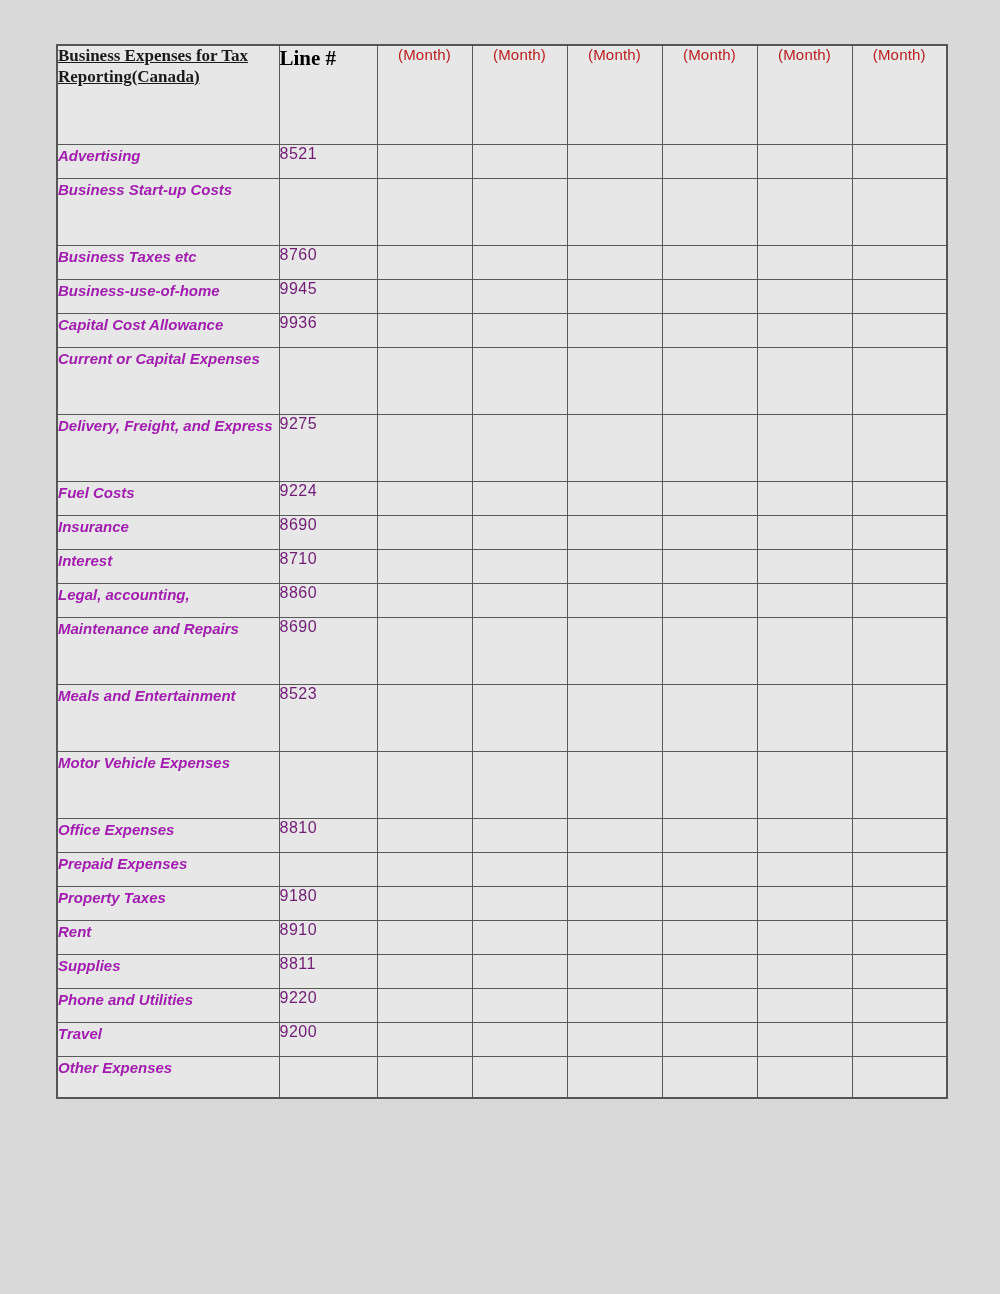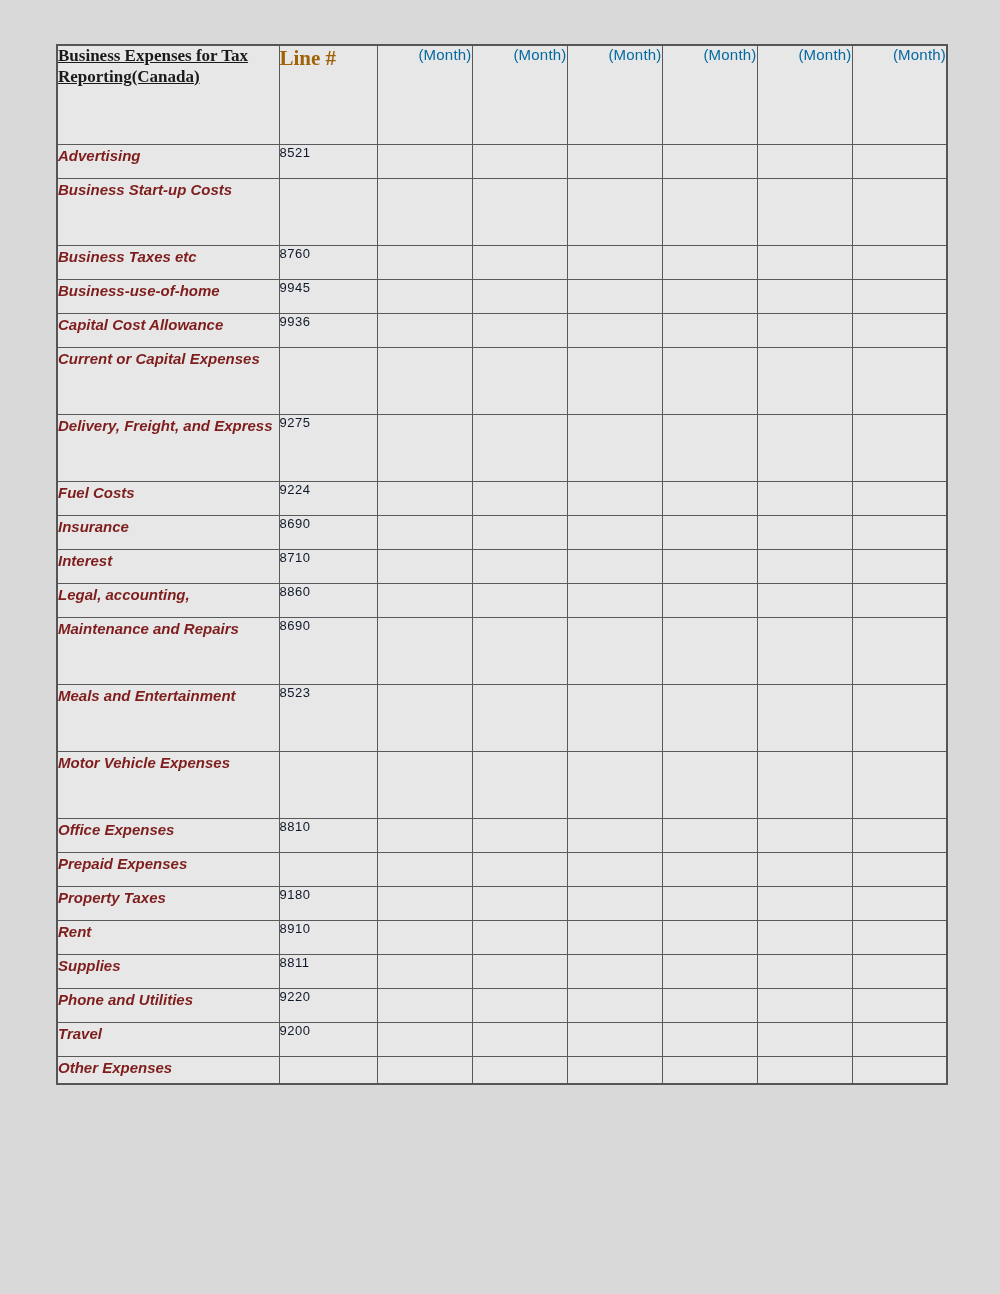--- a/index.html
+++ b/index.html
@@ -41,43 +41,43 @@
     color: #1a1a1a;
     text-decoration: underline;
     padding: 18px 14px 0 10px;
     line-height: 1.22;
   }
   th.line-header-cell {
     text-align: left;
     font-family: "Liberation Serif", serif;
     font-size: 21px;
     font-weight: bold;
-    color: #a16207;
+    color: #000000;
     padding: 16px 0 0 12px;
   }
   th.month-cell {
-    text-align: right;
+    text-align: center;
     font-weight: normal;
     font-size: 15px;
-    color: #0369a1;
+    color: #b91c1c;
     padding: 4px 0 0 9px;
     letter-spacing: 0.2px;
   }
   
   td.name-cell {
     font-size: 15px;
     font-weight: bold;
     font-style: italic;
-    color: #7f1d1d;
+    color: #a21caf;
     padding: 6px 10px 0 10px;
     line-height: 1.5;
   }
   td.line-cell {
-    font-size: 13px;
-    color: #0f172a;
+    font-size: 16px;
+    color: #701a75;
     padding: 4px 0 0 11px;
     letter-spacing: 0.5px;
   }
   td.month-blank {
     background: #e7e7e7;
   }
 </style>
 </head>
 <body>
 
@@ -311,21 +311,21 @@
         <tr style="height: 34px; margin-top: 44px;">
     <td class="name-cell">Travel</td>
     <td class="line-cell">9200</td>
   <td class="month-blank"></td>
           <td class="month-blank"></td>
           <td class="month-blank"></td>
           <td class="month-blank"></td>
           <td class="month-blank"></td>
           <td class="month-blank"></td>
         </tr>
-        <tr style="height: 28px;">
+        <tr style="height: 42px;">
     <td class="name-cell">Other Expenses</td>
     <td class="line-cell"></td>
   <td class="month-blank"></td>
           <td class="month-blank"></td>
           <td class="month-blank"></td>
           <td class="month-blank"></td>
           <td class="month-blank"></td>
           <td class="month-blank"></td>
         </tr>
       </tbody>

